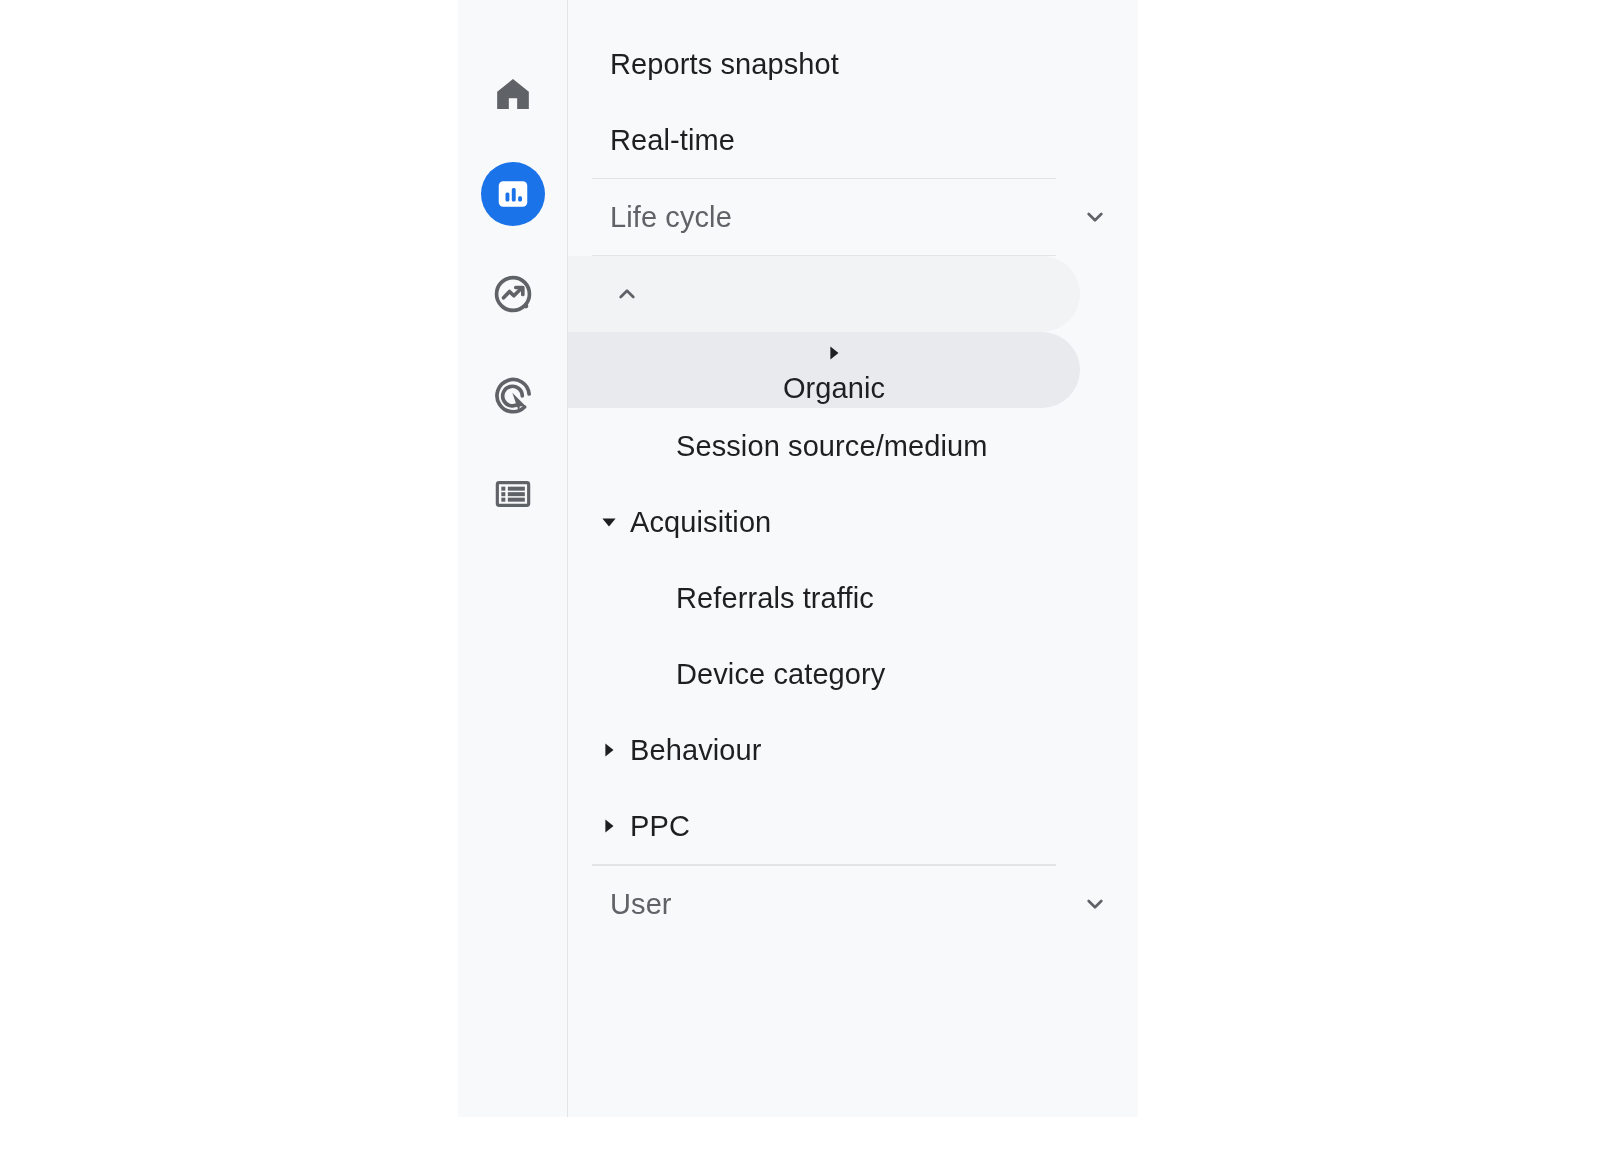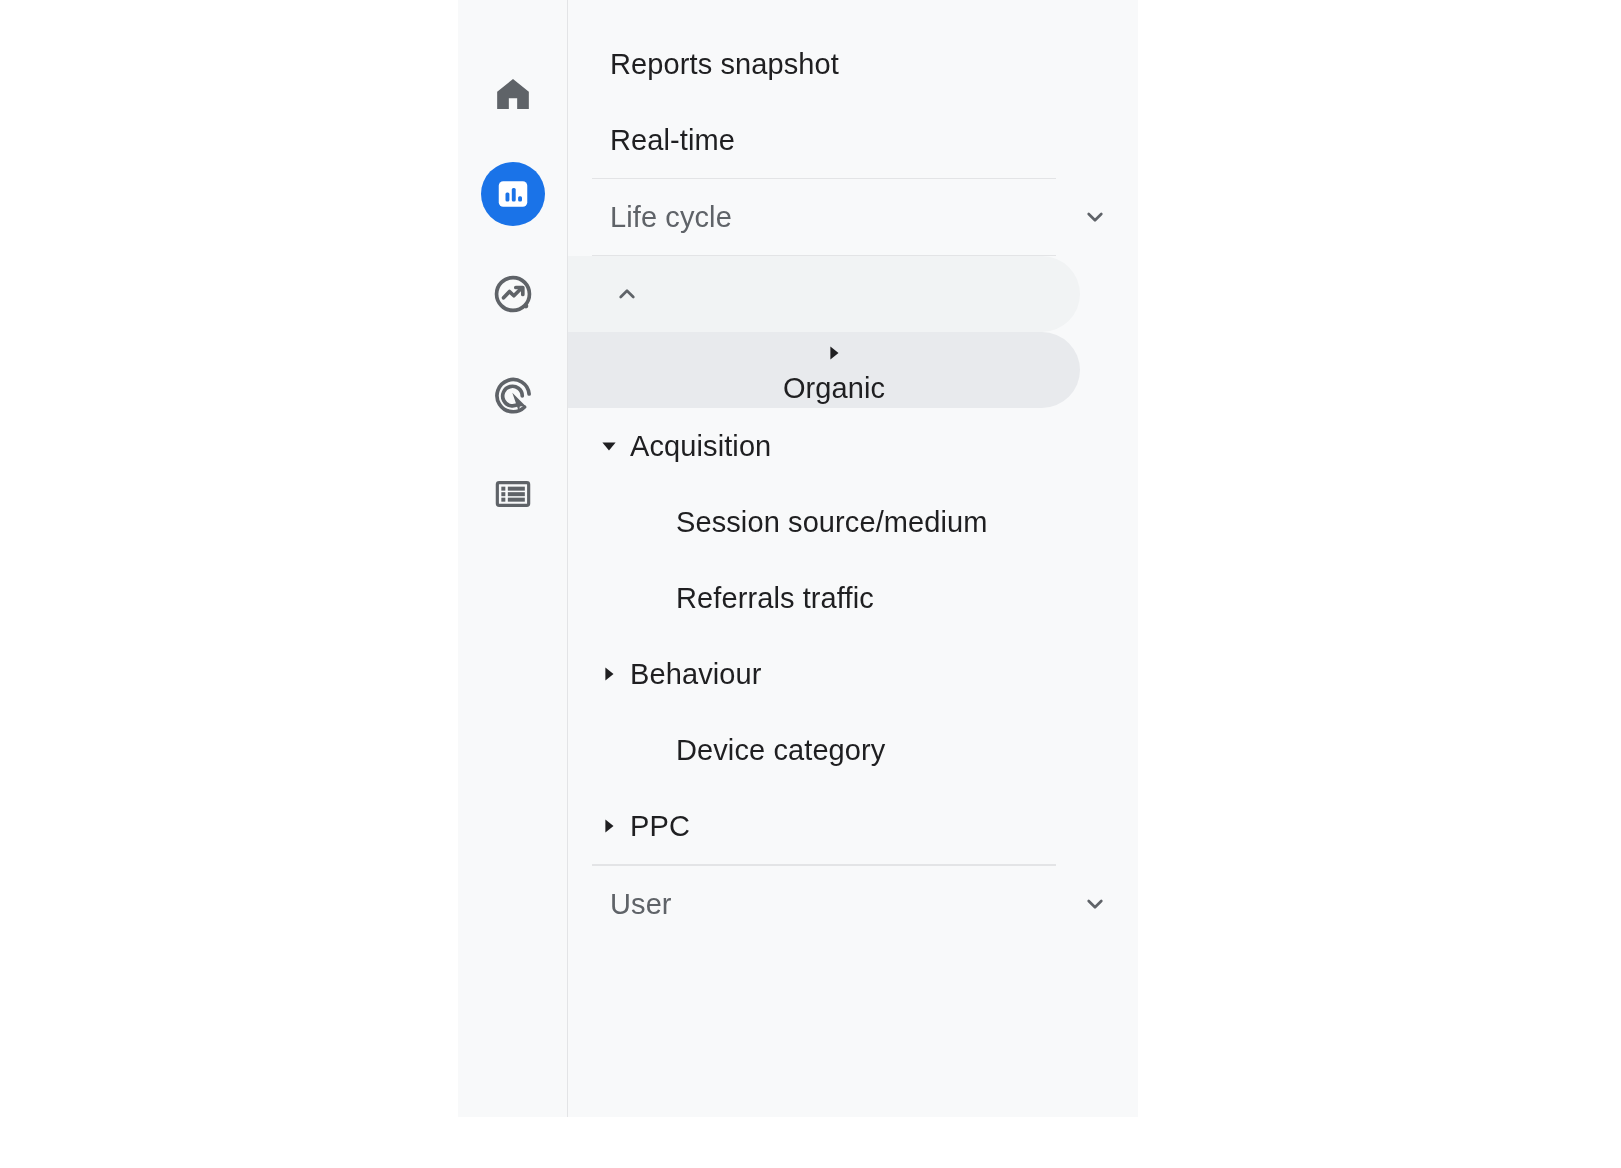--- a/index.html
+++ b/index.html
@@ -228,48 +228,48 @@
 
     <div class="nav-row row-tree selected">
       <span class="tri">
         <svg width="18" height="18" viewBox="0 0 12 12" aria-hidden="true">
           <path d="M3.6 1.6 9 6l-5.4 4.4z" fill="#1f1f21"></path>
         </svg>
       </span>
       <span class="nav-label">Organic</span>
     </div>
 
-    <div class="nav-row row-tree">
-      <span class="tri">
-        <svg width="18" height="18" viewBox="0 0 12 12" aria-hidden="true">
-          <path d="M1.6 3.6 10.4 3.6 6 9z" fill="#1f1f21"></path>
-        </svg>
-      </span>
-      <span class="nav-label">Acquisition</span>
-    </div>
-
     <div class="nav-row row-child">
       <span class="nav-label">Session source/medium</span>
     </div>
 
+    <div class="nav-row row-tree">
+      <span class="tri">
+        <svg width="18" height="18" viewBox="0 0 12 12" aria-hidden="true">
+          <path d="M1.6 3.6 10.4 3.6 6 9z" fill="#1f1f21"></path>
+        </svg>
+      </span>
+      <span class="nav-label">Acquisition</span>
+    </div>
+
     <div class="nav-row row-child">
       <span class="nav-label">Referrals traffic</span>
     </div>
 
-    <div class="nav-row row-tree">
-      <span class="tri">
-        <svg width="18" height="18" viewBox="0 0 12 12" aria-hidden="true">
-          <path d="M3.6 1.6 9 6l-5.4 4.4z" fill="#1f1f21"></path>
-        </svg>
-      </span>
-      <span class="nav-label">Behaviour</span>
-    </div>
-
     <div class="nav-row row-child">
       <span class="nav-label">Device category</span>
+    </div>
+
+    <div class="nav-row row-tree">
+      <span class="tri">
+        <svg width="18" height="18" viewBox="0 0 12 12" aria-hidden="true">
+          <path d="M3.6 1.6 9 6l-5.4 4.4z" fill="#1f1f21"></path>
+        </svg>
+      </span>
+      <span class="nav-label">Behaviour</span>
     </div>
 
     <div class="nav-row row-tree">
       <span class="tri">
         <svg width="18" height="18" viewBox="0 0 12 12" aria-hidden="true">
           <path d="M3.6 1.6 9 6l-5.4 4.4z" fill="#1f1f21"></path>
         </svg>
       </span>
       <span class="nav-label">PPC</span>
     </div>

